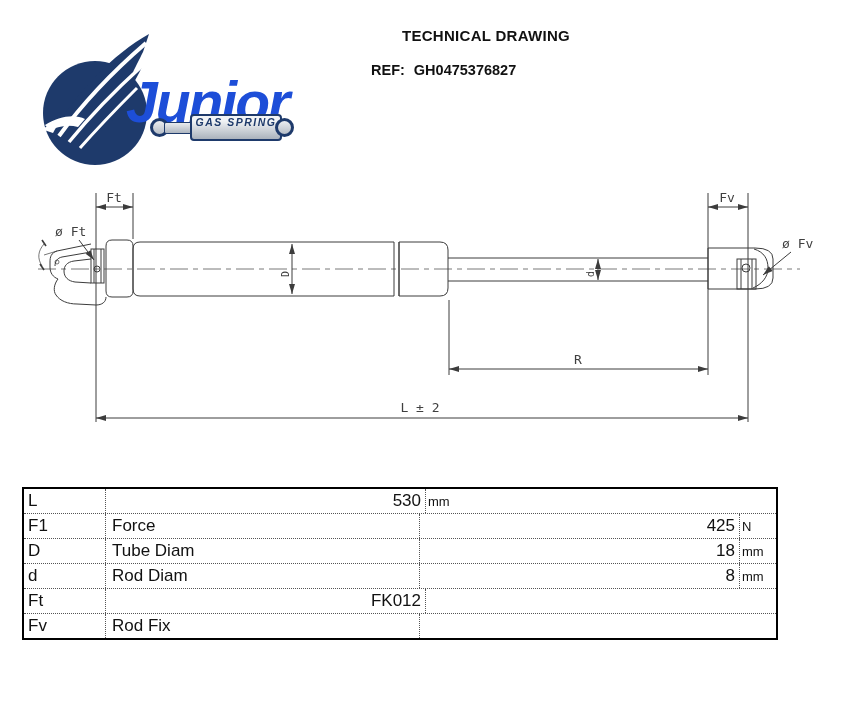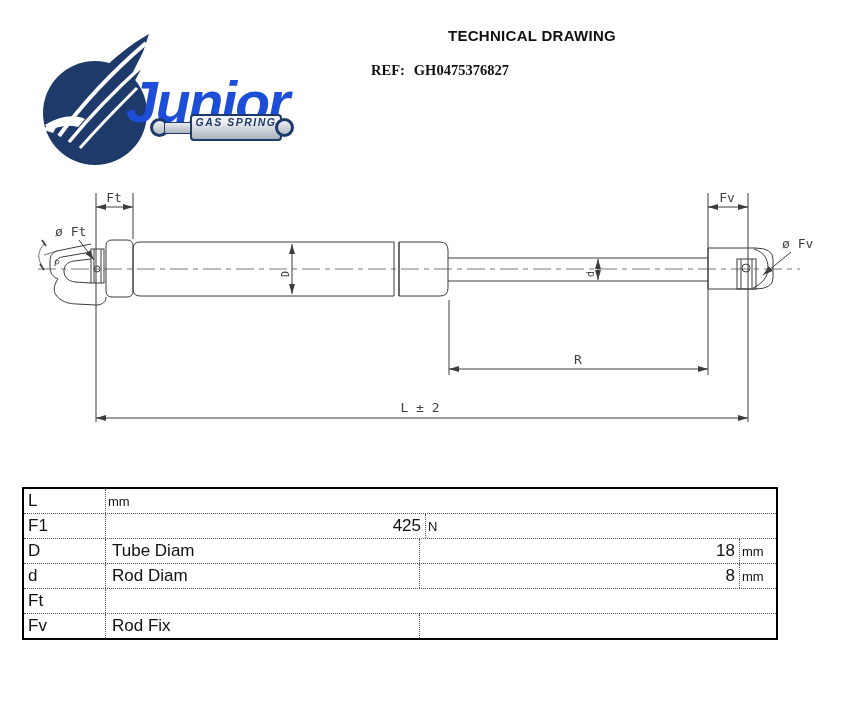--- a/index.html
+++ b/index.html
@@ -1,21 +1,21 @@
 <!DOCTYPE html>
 <html><head>
 <meta charset="utf-8">
 <style>
   html,body{margin:0;padding:0;background:#ffffff;}
   .canvas{position:relative;width:846px;height:708px;background:#fff;overflow:hidden;
           font-family:"Liberation Sans",sans-serif;color:#111;}
   
-  .doc-title{position:absolute;top:27px;left:532px;transform:translateX(-50%);
+  .doc-title{position:absolute;top:27px;left:486px;transform:translateX(-50%);
              font-size:15px;font-weight:bold;letter-spacing:.3px;white-space:nowrap;}
-  .doc-ref{position:absolute;top:62px;left:371px;font-size:14.5px;font-weight:bold;white-space:nowrap;font-family:Liberation Serif, serif;}
+  .doc-ref{position:absolute;top:62px;left:371px;font-size:14.5px;font-weight:bold;white-space:nowrap;}
   .doc-ref .ref-val{margin-left:9px;}
   
   .logo{position:absolute;left:0;top:0;width:330px;height:175px;}
   .logo svg{position:absolute;left:25px;top:30px;}
   .brand{position:absolute;left:126px;top:74px;font-size:57px;font-style:italic;font-weight:bold;
          color:#1d4ed8;letter-spacing:-2px;line-height:1;white-space:nowrap;}
   .banner{position:absolute;left:150px;top:113px;width:145px;height:28px;}
   .banner .ring{position:absolute;width:13px;height:13px;border:3px solid #1e3a6b;border-radius:50%;
                 background:linear-gradient(#eceef1,#b7bec7);top:5px;}
   .banner .ring.l{left:0;} .banner .ring.r{left:125px;}
@@ -154,41 +154,44 @@
     <text class="dimtxt" x="782" y="248">ø Fv</text>
     <text class="dimtxt small" transform="translate(289,274) rotate(-90)" text-anchor="middle">D</text>
     <text class="dimtxt small" transform="translate(594,274) rotate(-90)" text-anchor="middle">d</text>
     <text class="dimtxt" x="578" y="364" text-anchor="middle">R</text>
     <text class="dimtxt" x="420" y="412" text-anchor="middle">L ± 2</text>
   </svg>
 
   <div class="spec-table">
     <div class="spec-row">
       <div class="cell c-sym">L</div>
+      <div class="cell c-val">530</div>
       <div class="cell c-unit">mm</div>
     </div>
     <div class="spec-row">
       <div class="cell c-sym">F1</div>
+      <div class="cell c-name">Force</div>
       <div class="cell c-val">425</div>
       <div class="cell c-unit">N</div>
     </div>
     <div class="spec-row">
       <div class="cell c-sym">D</div>
       <div class="cell c-name">Tube Diam</div>
       <div class="cell c-val">18</div>
       <div class="cell c-unit">mm</div>
     </div>
     <div class="spec-row">
       <div class="cell c-sym">d</div>
       <div class="cell c-name">Rod Diam</div>
       <div class="cell c-val">8</div>
       <div class="cell c-unit">mm</div>
     </div>
     <div class="spec-row">
       <div class="cell c-sym">Ft</div>
+      <div class="cell c-val">FK012</div>
       <div class="cell c-unit"></div>
     </div>
     <div class="spec-row">
       <div class="cell c-sym">Fv</div>
       <div class="cell c-name">Rod Fix</div>
       <div class="cell c-unit"></div>
     </div>
   </div>
 
 </div>

